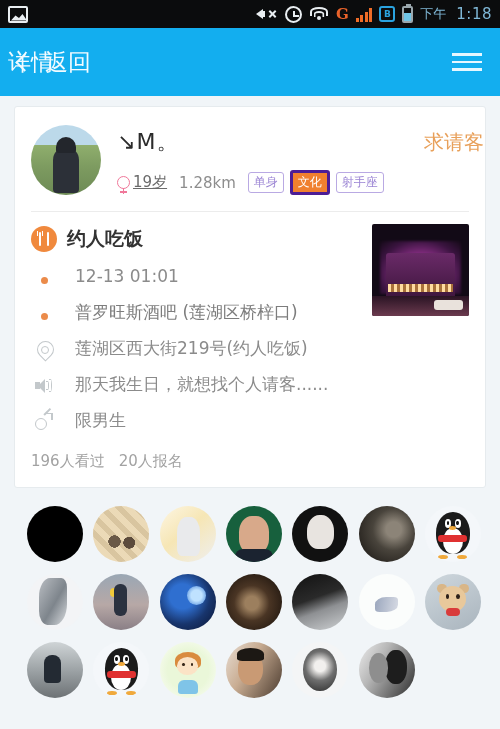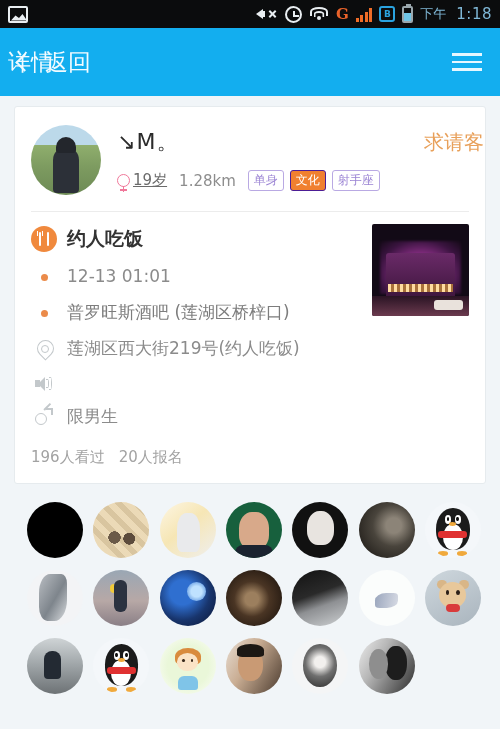--- a/index.html
+++ b/index.html
@@ -107,21 +107,21 @@
   }
   .gender-f::after{content:"";position:absolute;left:4.5px;top:11px;width:1.6px;height:6px;background:#f0789a;}
   .gender-f::before{content:"";position:absolute;left:1.5px;top:14px;width:7px;height:1.6px;background:#f0789a;}
   .p-age{font-size:15px;color:#6b6b6b;margin-right:12px;text-decoration:underline;}
   .p-dist{font-size:15px;color:#8d8d8d;margin-right:12px;}
   .tag{
     font-size:12px;padding:2px 5px;border-radius:3px;margin-right:6px;
     white-space:nowrap;line-height:1.25;
   }
   .tag-outline{color:#9b84d4;border:1px solid #b9a9e3;background:#fff;}
-  .tag-fill{color:#fff;background:#f0802f;border:1px solid #4c1d95;}
+  .tag-fill{color:#fff;background:#f0802f;border:3px solid #4c1d95;}
   .p-action{
     position:absolute;right:1px;top:22px;font-size:20px;color:#e8a05a;cursor:pointer;
   }
 
   .divider{height:1px;background:#ececec;margin:0 16px;}
 
   
   .event{padding:14px 16px 14px 16px;position:relative;}
   .ev-thumb{
     position:absolute;right:16px;top:12px;width:97px;height:92px;border-radius:2px;
@@ -152,21 +152,21 @@
   .ev-title-row{display:flex;align-items:center;gap:10px;}
   .ic-meal{
     width:26px;height:26px;border-radius:50%;background:#f0893d;position:relative;flex:0 0 26px;
   }
   .ic-meal .fork,.ic-meal .knife{position:absolute;top:6px;width:2px;height:14px;background:#fff;border-radius:1px;}
   .ic-meal .fork{left:8px;} .ic-meal .knife{left:16px;}
   .ic-meal .tines{position:absolute;left:6px;top:5px;width:6px;height:5px;
     border-left:1.5px solid #fff;border-right:1.5px solid #fff;}
   .ev-title{font-size:19px;color:#333;font-weight:bold;}
 
-  .ev-row{display:flex;align-items:flex-start;gap:10px;margin-top:13px;}
+  .ev-row{display:flex;align-items:center;gap:18px;margin-top:13px;}
   .ev-row .slot{width:26px;flex:0 0 26px;display:flex;justify-content:center;padding-top:3px;}
   .dot{width:7px;height:7px;border-radius:50%;background:#eb8b4a;margin-top:6px;}
   .ev-text{font-size:17px;color:#8b8b8b;line-height:1.35;}
   .ev-text.dark{color:#7d7d7d;}
 
   .ic-pin{width:17px;height:18px;position:relative;}
   .ic-pin::before{
     content:"";position:absolute;left:1px;top:0;width:15px;height:15px;
     border:1.6px solid #c3c8cb;border-radius:50% 50% 50% 0;transform:rotate(-45deg);
   }
@@ -384,20 +384,21 @@
 
     <div class="ev-row">
       <span class="slot">
           <span class="ic-spk">
         <i class="b"></i>
             <i class="t"></i>
             <i class="w1"></i>
             <i class="w2"></i>
           </span>
         </span>
+      <span class="ev-text">那天我生日，就想找个人请客......</span>
     </div>
 
     <div class="ev-row">
       <span class="slot">
           <span class="ic-male">
         <i class="c"></i>
             <i class="a"></i>
             <i class="h1"></i>
             <i class="h2"></i>
           </span>

